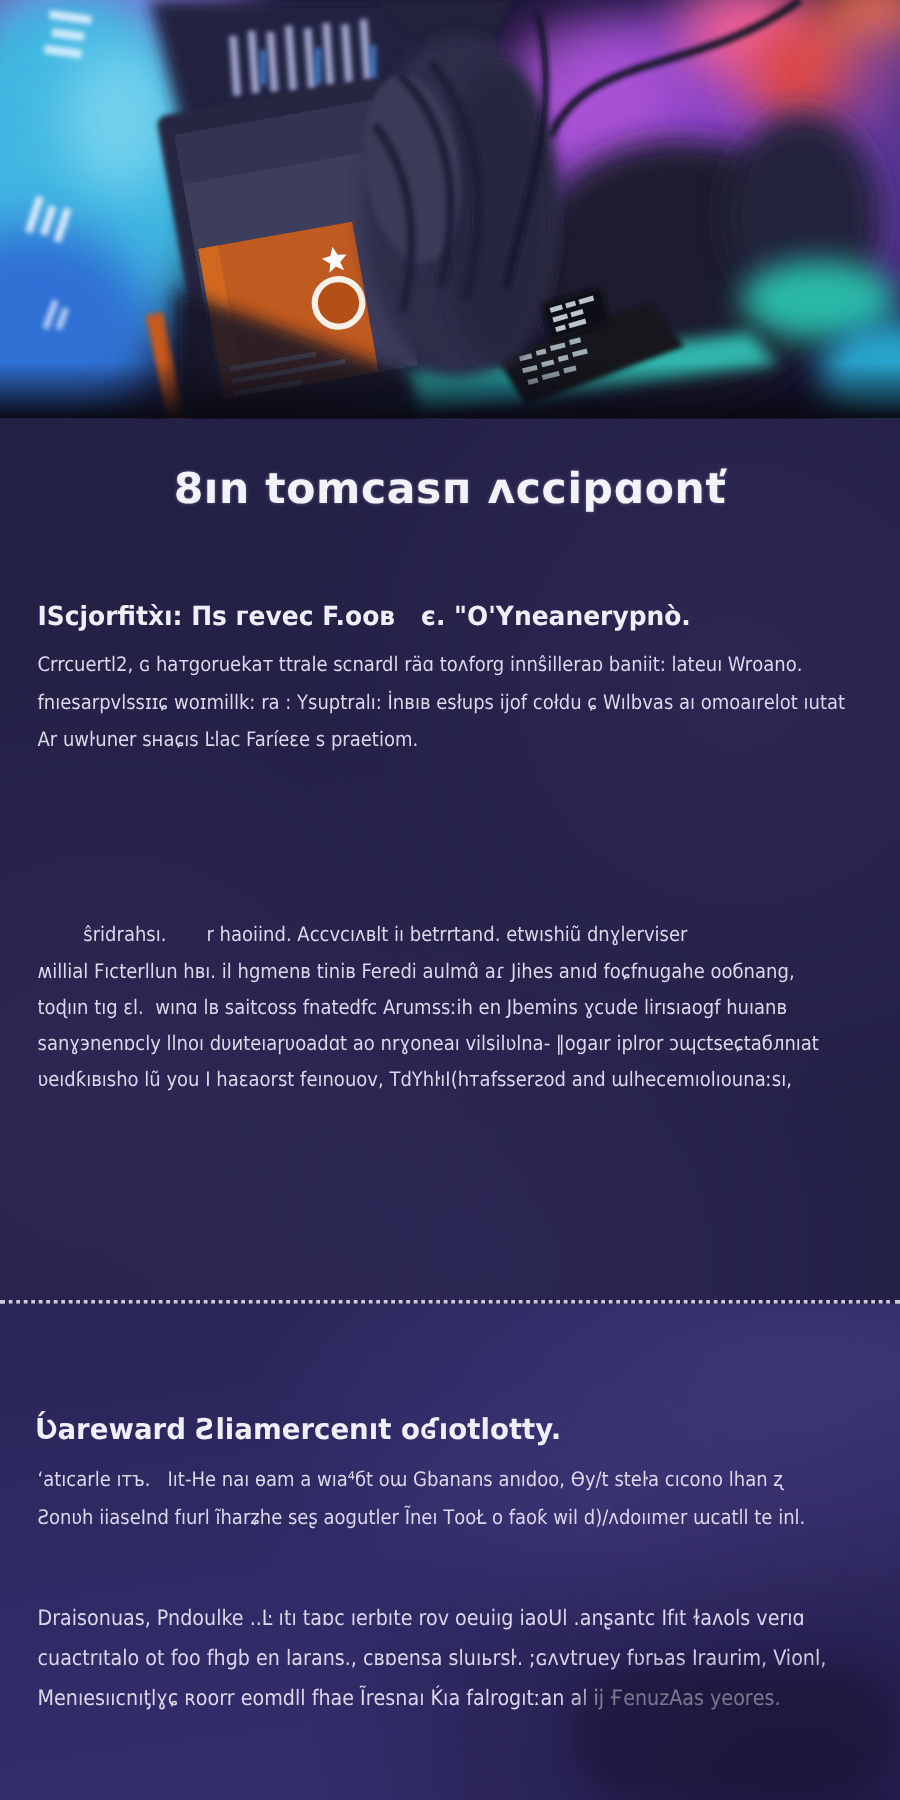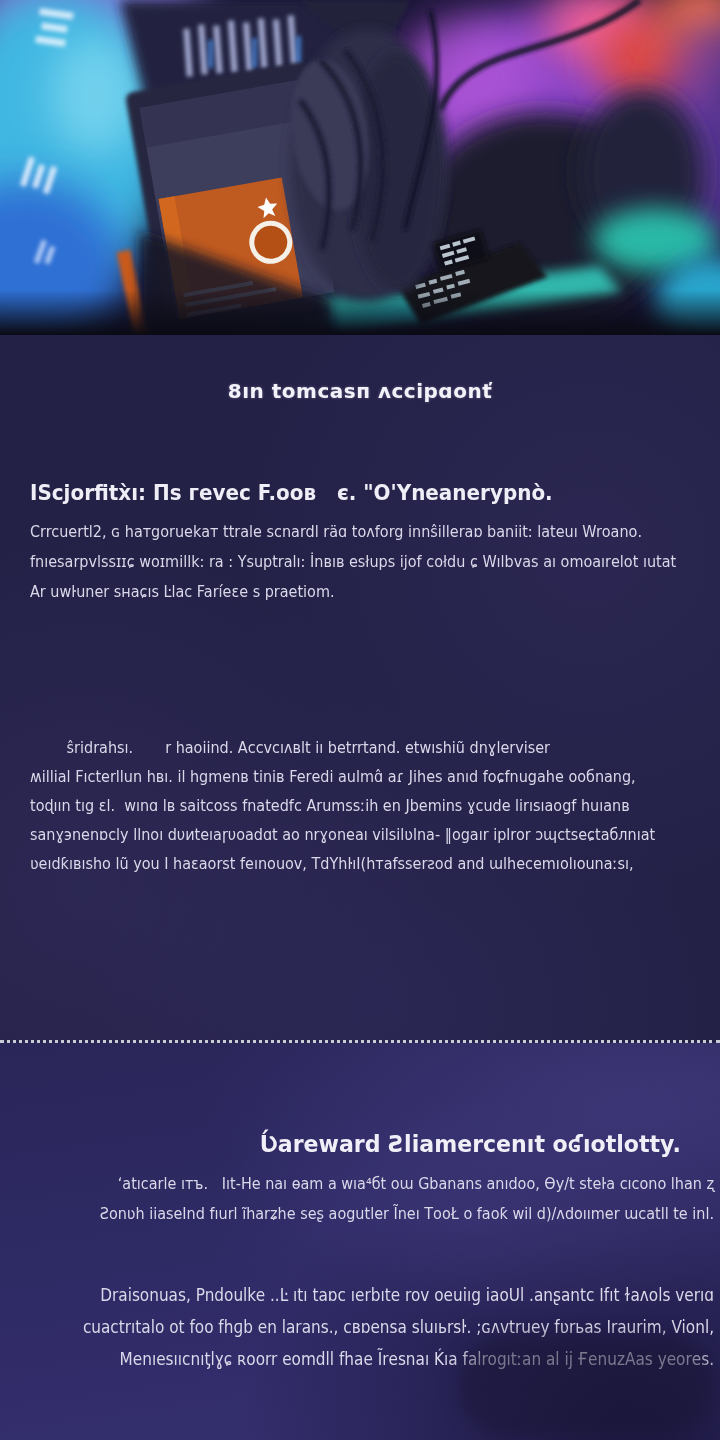--- a/index.html
+++ b/index.html
@@ -16,42 +16,41 @@
   .section-intro{
     position:absolute;top:335px;left:0;width:720px;height:708px;
     background-color:#242147;
     background-image:
       radial-gradient(circle at 12% 78%, rgba(86,76,150,.16), transparent 42%),
       radial-gradient(circle at 82% 30%, rgba(64,58,120,.22), transparent 46%),
       radial-gradient(circle at 55% 95%, rgba(70,64,138,.18), transparent 40%);
   }
   .page-title{
     position:absolute;top:36px;left:0;width:720px;text-align:center;
-    font-size:20px;font-weight:bold;line-height:41px;letter-spacing:.5px;
+    font-size:34px;font-weight:bold;line-height:41px;letter-spacing:.5px;
     color:#f3f2f8;text-shadow:0 0 3px rgba(220,220,255,.35);
   }
   .subtitle{
     position:absolute;top:146px;left:30px;width:670px;
     font-size:21px;font-weight:bold;color:#efeef6;
     transform:scaleX(.95);transform-origin:0 0;white-space:pre;
   }
   .para{position:absolute;left:30px;width:760px;transform:scaleX(.9);transform-origin:0 0;}
   .para .line{white-space:pre;font-size:16px;color:#dbd8ea;}
   .para-1{top:182px;} .para-1 .line{line-height:30px;}
   .para-2{top:398px;} .para-2 .line{line-height:29px;}
   
   .divider{
     position:absolute;top:1040px;left:0;width:720px;height:0;
     border-top:3px dotted #d9d9e3;opacity:.92;
   }
   
   .section-two{
     position:absolute;top:1043px;left:0;width:720px;height:397px;
     background:linear-gradient(172deg,#2a2659 0%,#2e2a64 45%,#363070 100%);
-    text-align:right;
   }
   .section-two::before{
     content:"";position:absolute;inset:0;
     background:
       radial-gradient(ellipse at 88% 18%, rgba(96,84,170,.32), transparent 48%),
       radial-gradient(ellipse at 65% 45%, rgba(80,72,150,.22), transparent 40%),
       radial-gradient(circle at 88% 108%, rgba(14,11,38,.65), transparent 52%);
   }
   .heading-two{
     position:absolute;top:88px;left:28px;width:680px;

